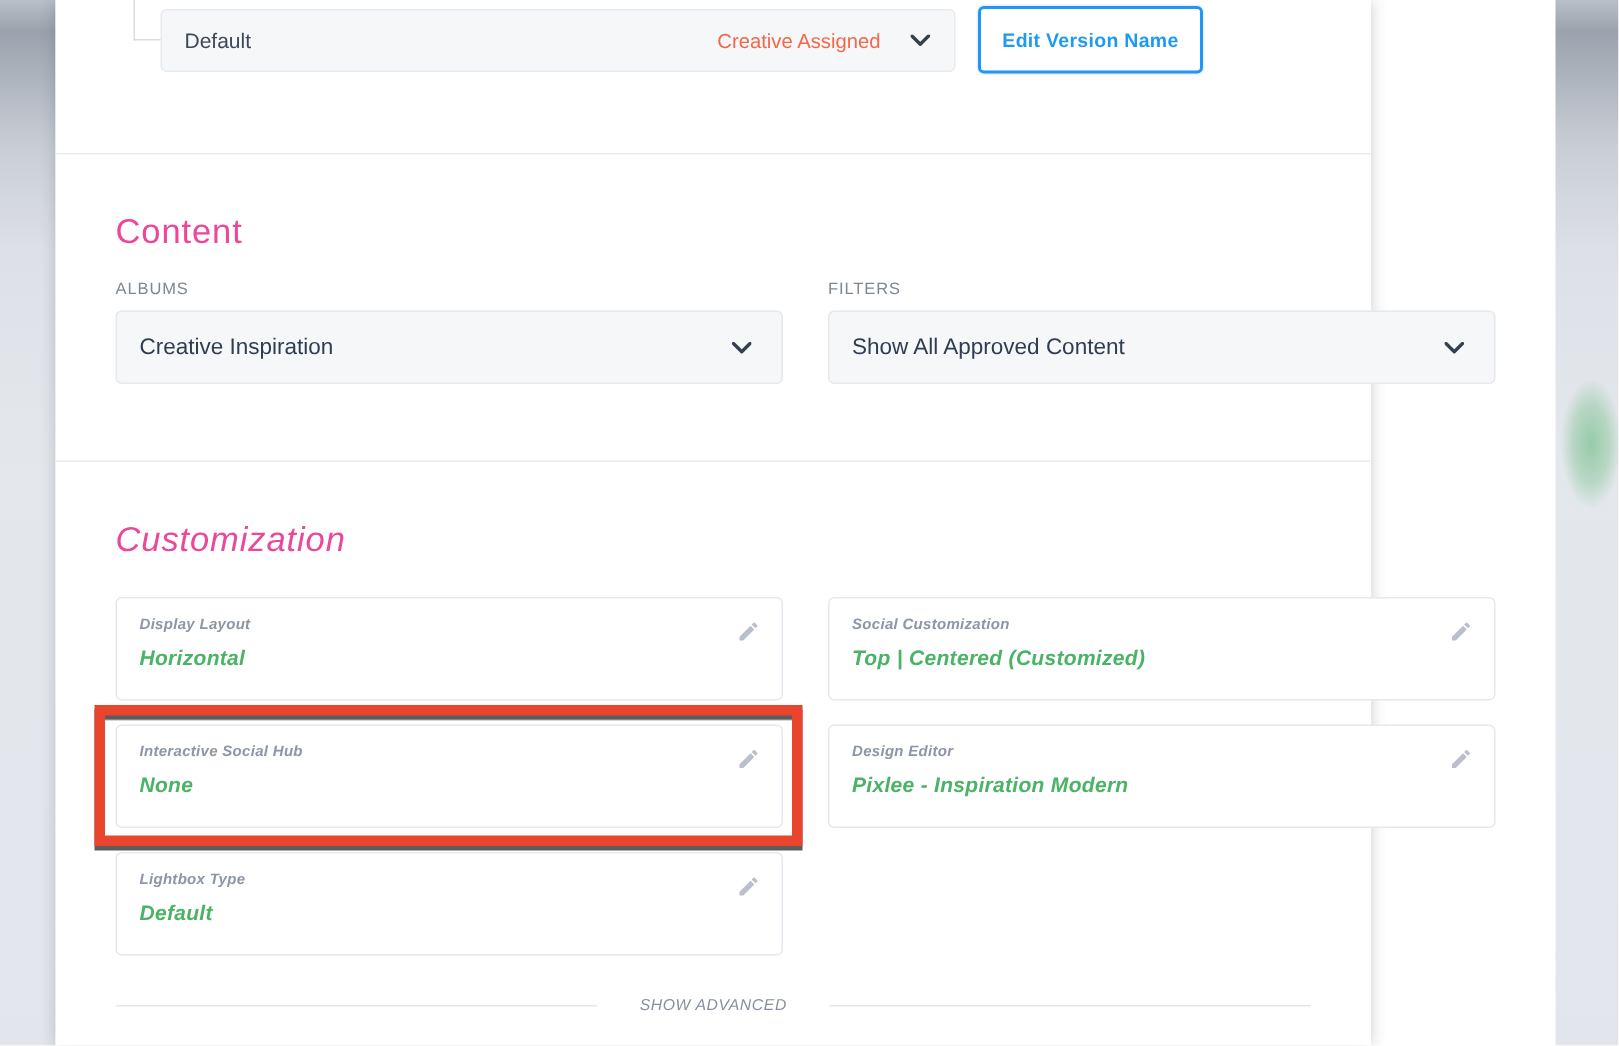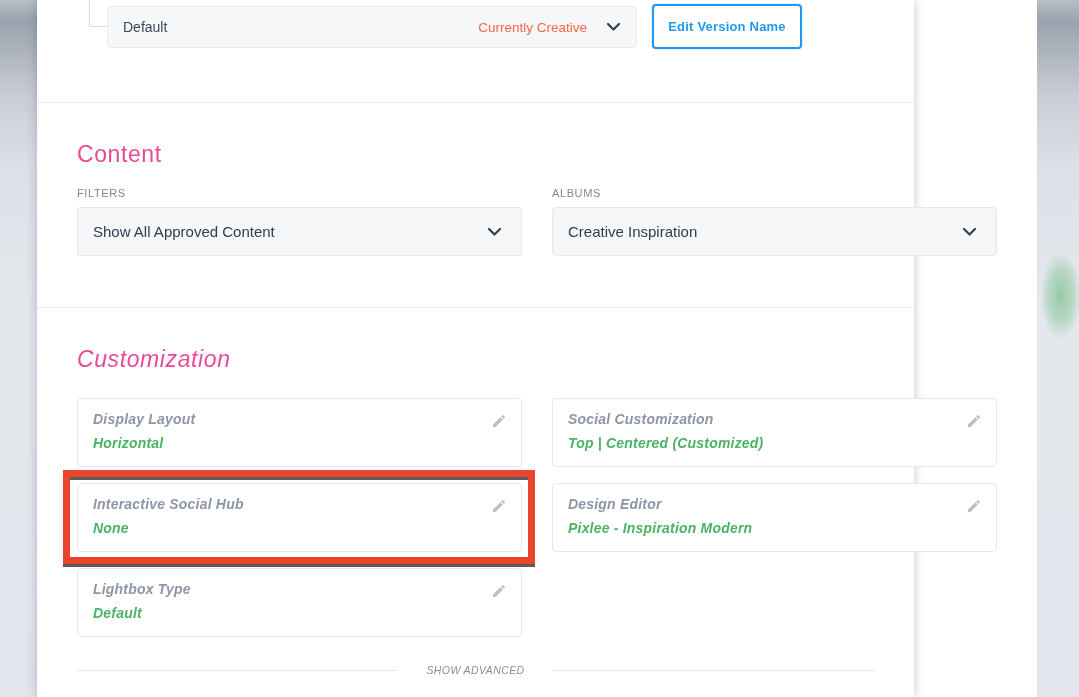--- a/index.html
+++ b/index.html
@@ -67,21 +67,21 @@
   .select-value{font-size:15px;color:#303c4f;}
   .customization-section{padding:38px 40px 0;font-style:italic;}
   .cards-grid{
     margin-top:26px;display:grid;grid-template-columns:445px 445px;
     column-gap:30px;row-gap:16px;
   }
   .card{
     position:relative;height:69px;box-sizing:border-box;background:#ffffff;
     border:1px solid #e5e8ed;border-radius:4px;padding:12px 15px;
   }
-  .card-title{font-size:14px;font-weight:700;color:#8d96a4;letter-spacing:0.2px;margin-bottom:8px;}
+  .card-title{font-size:10px;font-weight:700;color:#8d96a4;letter-spacing:0.2px;margin-bottom:8px;}
   .card-value{font-size:14px;font-weight:700;color:#4ab365;letter-spacing:0.2px;}
   .card-edit{
     position:absolute;right:12px;top:12px;width:20px;height:20px;
     background:none;border:none;padding:0;cursor:pointer;
     display:flex;align-items:center;justify-content:center;
   }
   .highlight-box{
     position:absolute;left:-15px;right:-14px;top:-14px;bottom:-13px;
     border:7px solid #e8442e;pointer-events:none;z-index:3;
     filter:drop-shadow(0 3px 0 rgba(64,64,64,0.85));
@@ -102,55 +102,55 @@
   <div class="green-blob"></div>
 </div>
 
 <div class="panel">
 
   <section class="version-section">
     <div class="connector"></div>
     <div class="version-dropdown">
       <span class="version-name">Default</span>
       <span class="vd-spacer"></span>
-      <span class="assigned">Currently Creative</span>
+      <span class="assigned">Creative Assigned</span>
       <span class="chev">
         <svg width="13" height="8" viewBox="0 0 13 8">
             <path d="M1 1l5.5 5.5L12 1" fill="none" stroke="#35404f" stroke-width="2.2" stroke-linecap="round" stroke-linejoin="round"></path>
           </svg>
       </span>
     </div>
     <button class="edit-btn">Edit Version Name</button>
   </section>
 
   <section class="content-section">
     <h2 class="section-title">Content</h2>
     <div class="two-col">
+      <div class="field">
+        <div class="field-label">ALBUMS</div>
+        <div class="select">
+          <span class="select-value">Creative Inspiration</span>
+          <span class="chev">
+            <svg width="13" height="8" viewBox="0 0 13 8">
+                <path d="M1 1l5.5 5.5L12 1" fill="none" stroke="#35404f" stroke-width="2.2" stroke-linecap="round" stroke-linejoin="round"></path>
+              </svg>
+          </span>
+        </div>
+      </div>
       <div class="field">
         <div class="field-label">FILTERS</div>
         <div class="select">
           <span class="select-value">Show All Approved Content</span>
           <span class="chev">
             <svg width="13" height="8" viewBox="0 0 13 8">
                 <path d="M1 1l5.5 5.5L12 1" fill="none" stroke="#35404f" stroke-width="2.2" stroke-linecap="round" stroke-linejoin="round"></path>
               </svg>
           </span>
         </div>
       </div>
-      <div class="field">
-        <div class="field-label">ALBUMS</div>
-        <div class="select">
-          <span class="select-value">Creative Inspiration</span>
-          <span class="chev">
-            <svg width="13" height="8" viewBox="0 0 13 8">
-                <path d="M1 1l5.5 5.5L12 1" fill="none" stroke="#35404f" stroke-width="2.2" stroke-linecap="round" stroke-linejoin="round"></path>
-              </svg>
-          </span>
-        </div>
-      </div>
     </div>
   </section>
 
   <section class="customization-section">
     <h2 class="section-title">Customization</h2>
 
     <div class="cards-grid">
 
       <div class="card">
         <div class="card-title">Display Layout</div>

